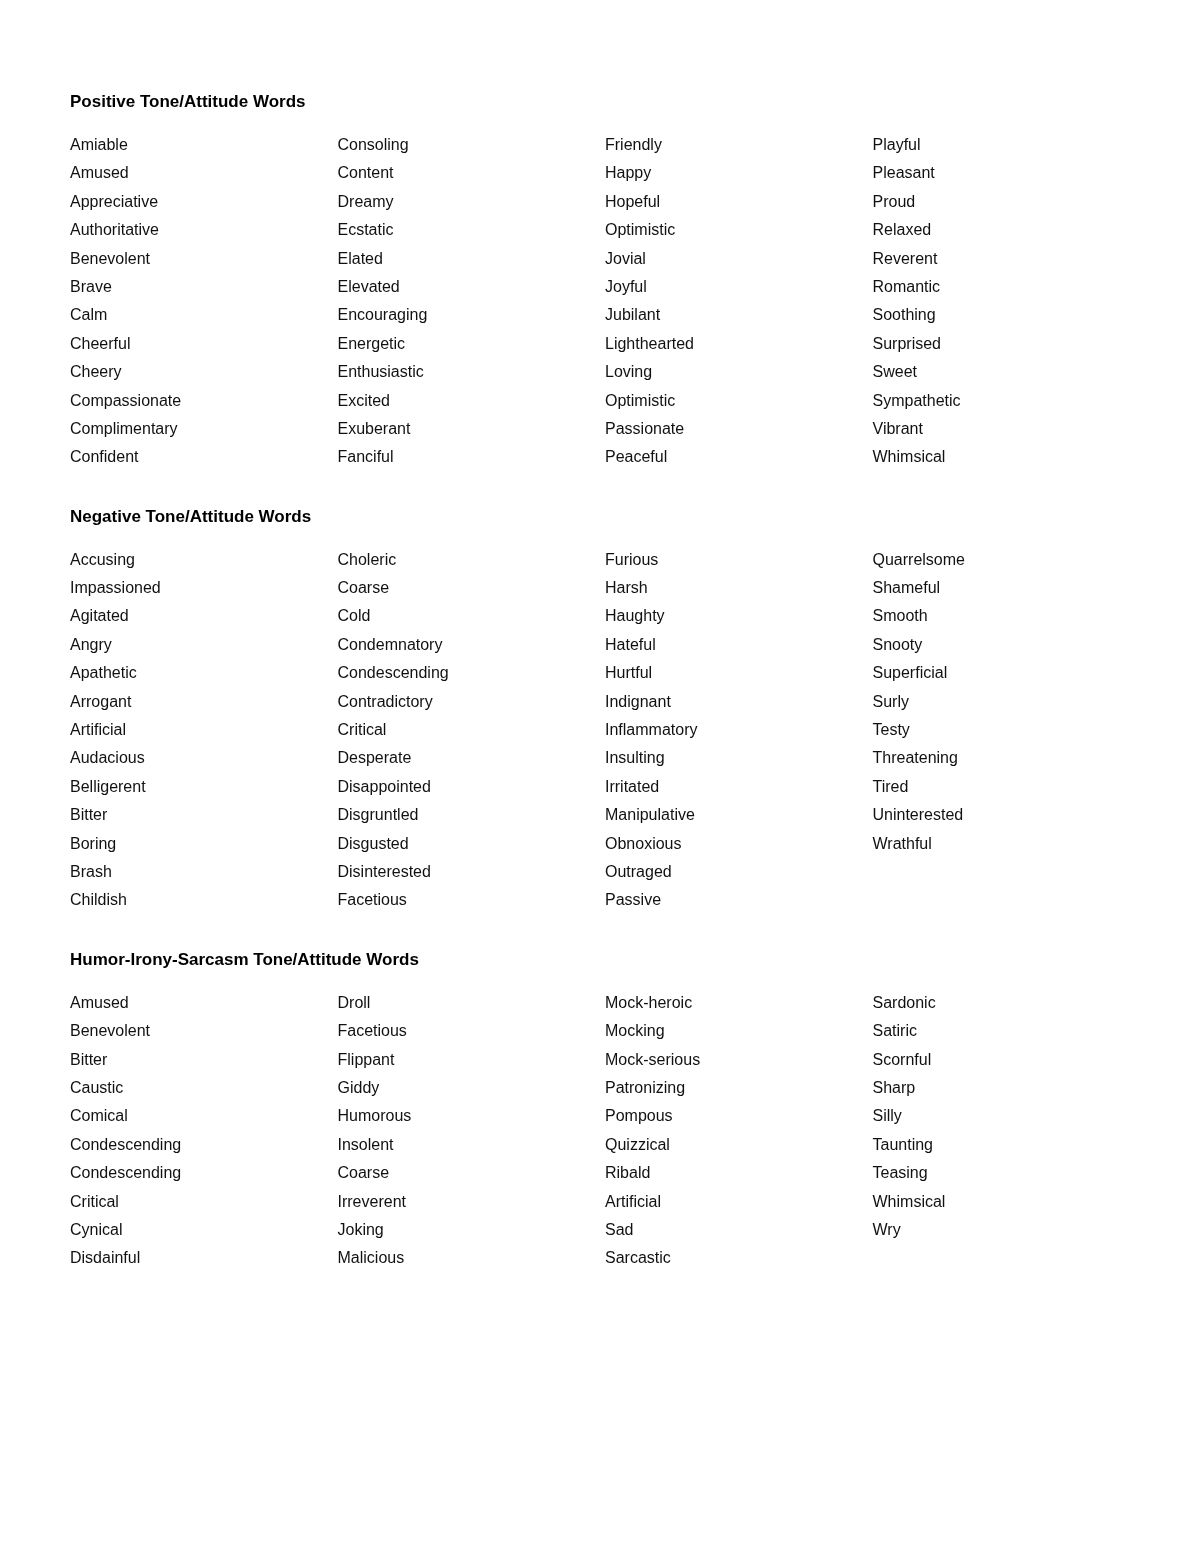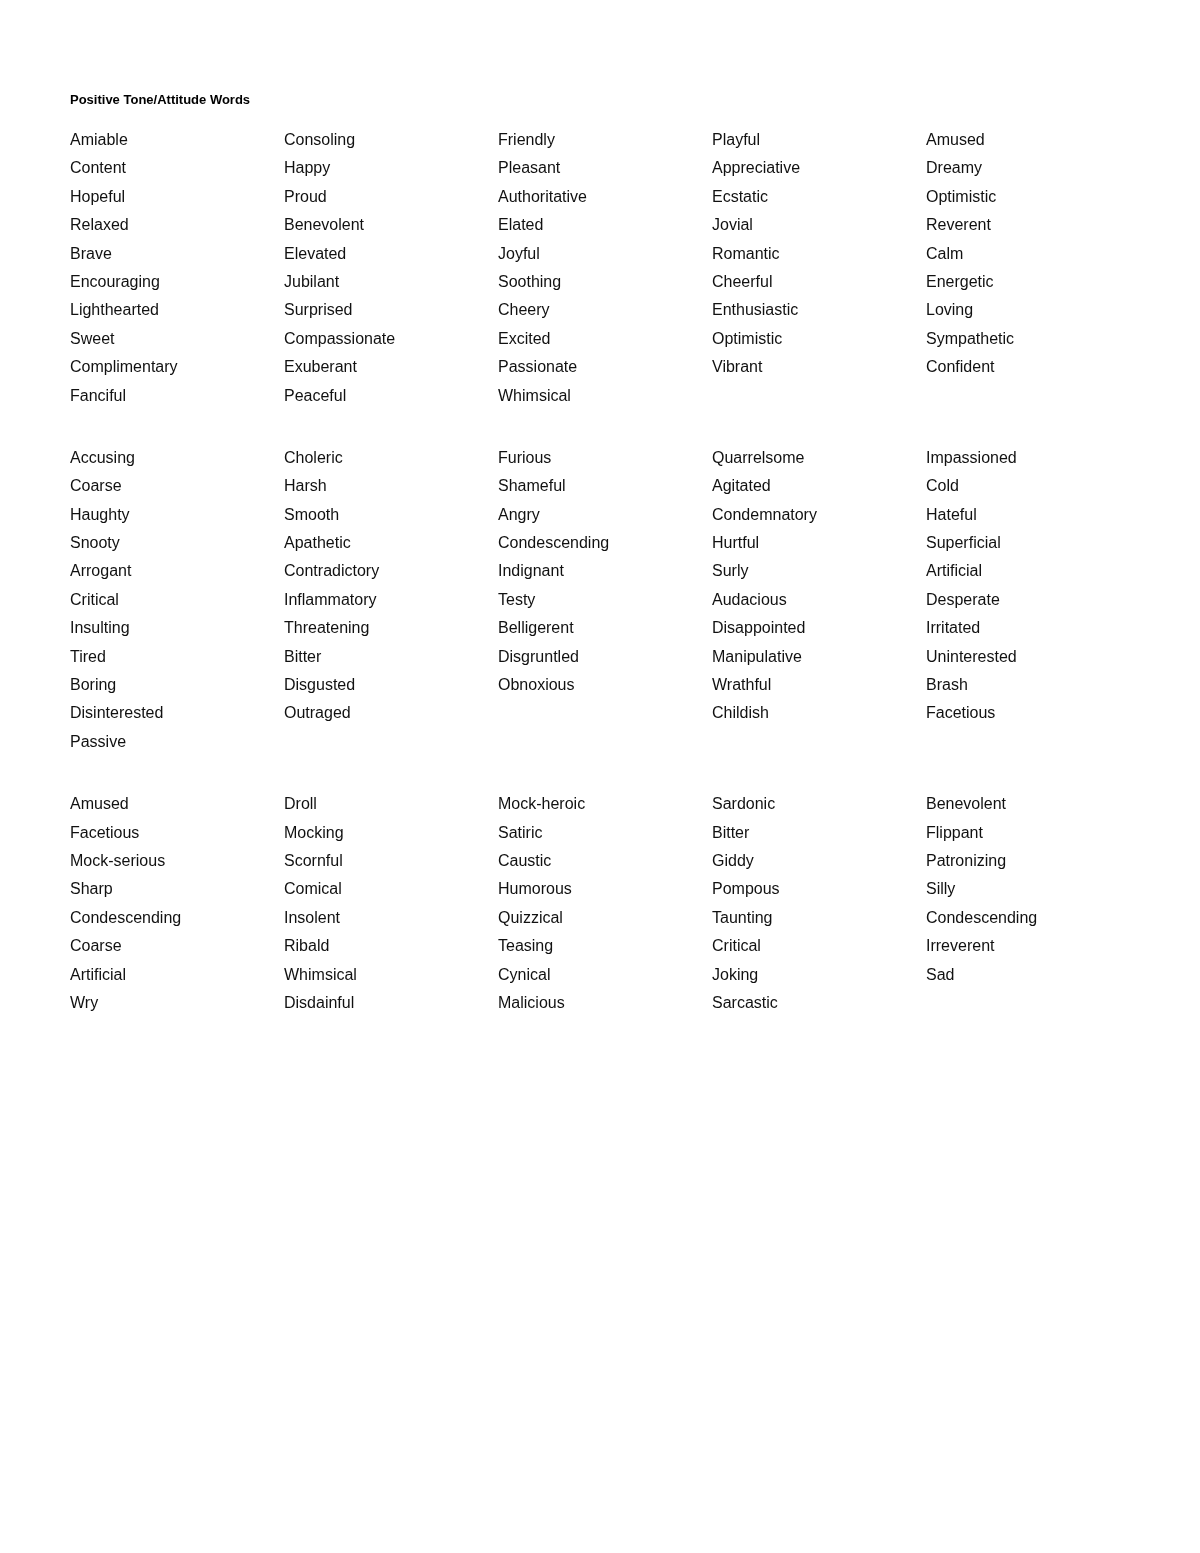--- a/index.html
+++ b/index.html
@@ -15,26 +15,26 @@
       font-weight: bold;
       font-size: 32px;
       margin-bottom: 32px;
       letter-spacing: 1px;
     }
     .section {
       margin-bottom: 36px;
     }
     .section-title {
       font-weight: bold;
-      font-size: 13px;
+      font-size: 17px;
       margin-bottom: 20px;
     }
     .word-grid {
       display: grid;
-      grid-template-columns: repeat(5, 1fr);
+      grid-template-columns: repeat(4, 1fr);
       column-gap: 10px;
       row-gap: 2px;
     }
     .word-item {
       font-size: 16px;
       line-height: 1.65;
       color: #111;
     }
   </style>
 </head>
@@ -90,20 +90,21 @@
         <span class="word-item">Exuberant</span>
         <span class="word-item">Passionate</span>
         <span class="word-item">Vibrant</span>
         <span class="word-item">Confident</span>
         <span class="word-item">Fanciful</span>
         <span class="word-item">Peaceful</span>
         <span class="word-item">Whimsical</span>
       </div>
     </div>
     <div class="section">
+      <div class="section-title">Negative Tone/Attitude Words</div>
       <div class="word-grid">
         <span class="word-item">Accusing</span>
         <span class="word-item">Choleric</span>
         <span class="word-item">Furious</span>
         <span class="word-item">Quarrelsome</span>
         <span class="word-item">Impassioned</span>
         <span class="word-item">Coarse</span>
         <span class="word-item">Harsh</span>
         <span class="word-item">Shameful</span>
         <span class="word-item">Agitated</span>
@@ -146,20 +147,21 @@
         <span class="word-item">Disinterested</span>
         <span class="word-item">Outraged</span>
         <span class="word-item"></span>
         <span class="word-item">Childish</span>
         <span class="word-item">Facetious</span>
         <span class="word-item">Passive</span>
         <span class="word-item"></span>
       </div>
     </div>
     <div class="section">
+      <div class="section-title">Humor-Irony-Sarcasm Tone/Attitude Words</div>
       <div class="word-grid">
         <span class="word-item">Amused</span>
         <span class="word-item">Droll</span>
         <span class="word-item">Mock-heroic</span>
         <span class="word-item">Sardonic</span>
         <span class="word-item">Benevolent</span>
         <span class="word-item">Facetious</span>
         <span class="word-item">Mocking</span>
         <span class="word-item">Satiric</span>
         <span class="word-item">Bitter</span>

